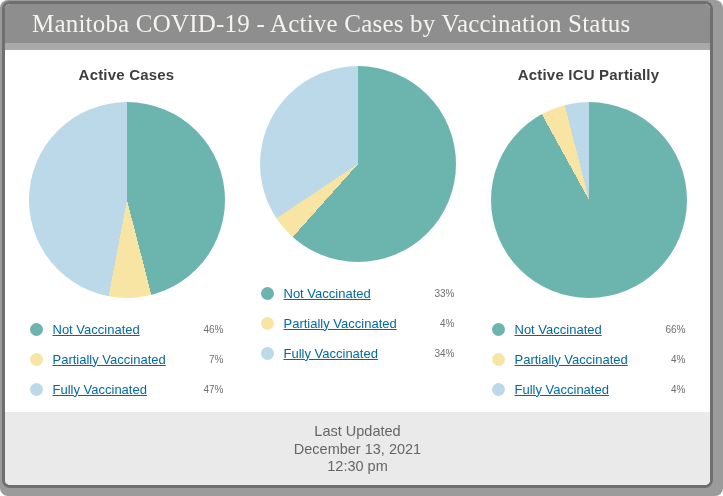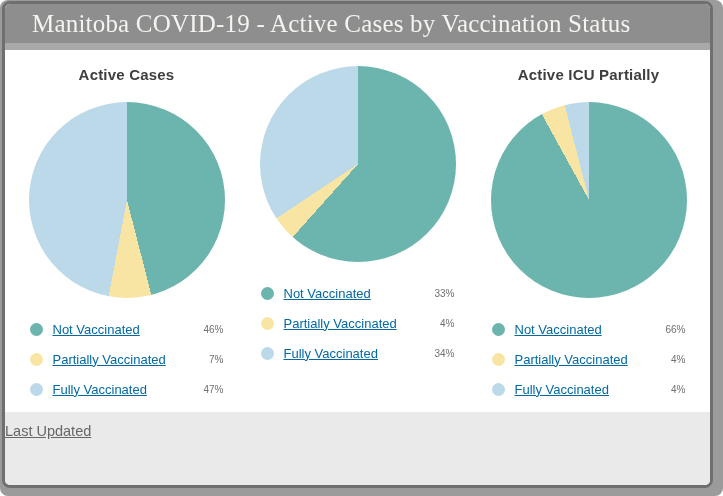--- a/index.html
+++ b/index.html
@@ -100,25 +100,25 @@
   }
   .legend-pct {
     font-size: 10px;
     color: #6F6F6F;
     text-align: right;
   }
   .footer {
     flex: 0 0 73px;
     height: 73px;
     background: #EAEAEA;
+    text-align: center;
     padding-top: 11px;
     color: #666666;
     font-size: 14.5px;
     line-height: 17.5px;
-    text-decoration: underline;
   }
 </style>
 </head>
 <body>
 
 <div class="page">
   <div class="card">
 
     <div class="header">
       <span class="title">Manitoba COVID-19 - Active Cases by Vaccination Status</span>
@@ -186,16 +186,18 @@
               <span class="legend-dot" style="background: rgb(188, 217, 234);"></span>
               <span class="legend-label">Fully Vaccinated</span>
               <span class="legend-pct">4%</span>
             </div>
           </div>
         </div>
       </div>
 
     <div class="footer">
       <div>Last Updated</div>
+      <div>December 13, 2021</div>
+      <div>12:30 pm</div>
     </div>
 
   </div>
 </div>
 
 </body></html>

